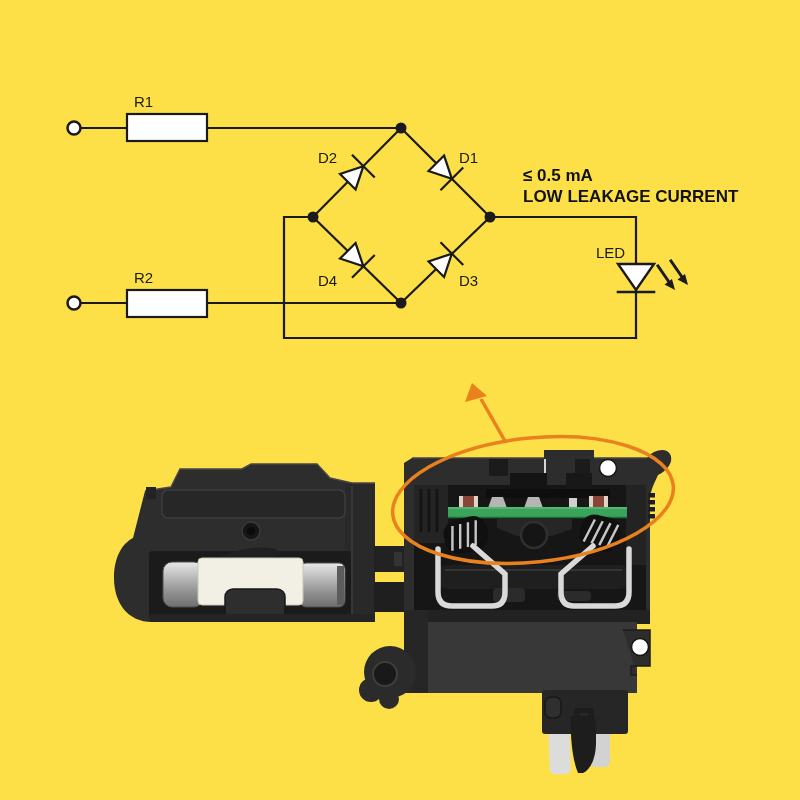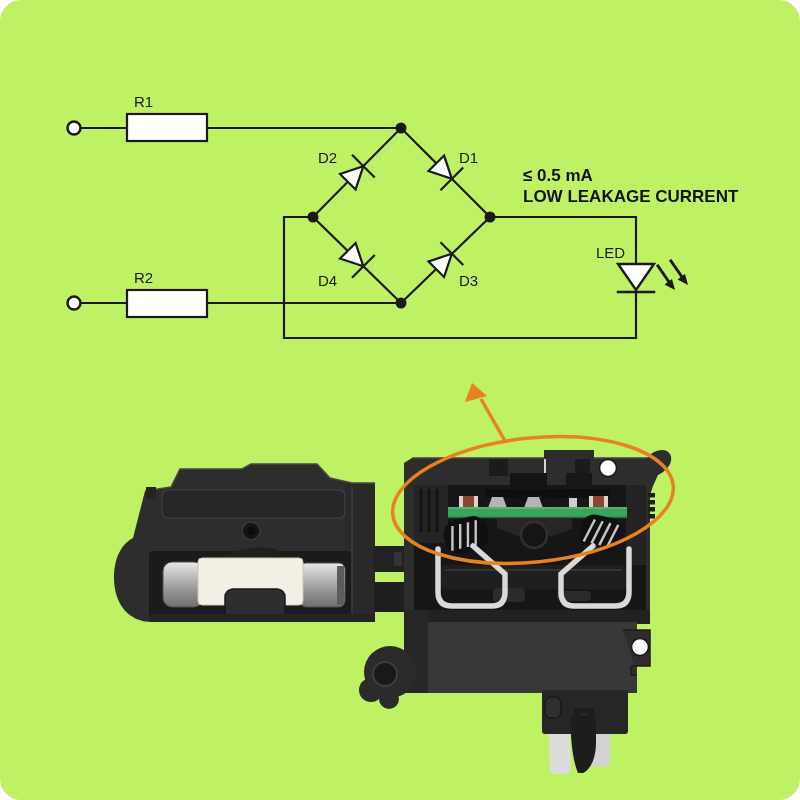--- a/index.html
+++ b/index.html
@@ -1,22 +1,21 @@
 <!DOCTYPE html>
 <html><head>
 <meta charset="utf-8">
 <style>
   html, body { margin: 0; padding: 0; background: #ffffff; }
   #stage {
     position: relative;
     width: 800px; height: 800px;
-    background: #bef264;
+    background: #fde047;
     font-family: "Liberation Sans", sans-serif;
     overflow: hidden;
-    border-radius: 21px;
   }
   svg { display: block; }
   text { font-family: "Liberation Sans", sans-serif; }
   .lbl { font-size: 15px; fill: #1a1a1a; }
   .spec { font-size: 17px; font-weight: bold; fill: #111111; }
 </style>
 </head>
 <body>
 
 <div id="stage">

